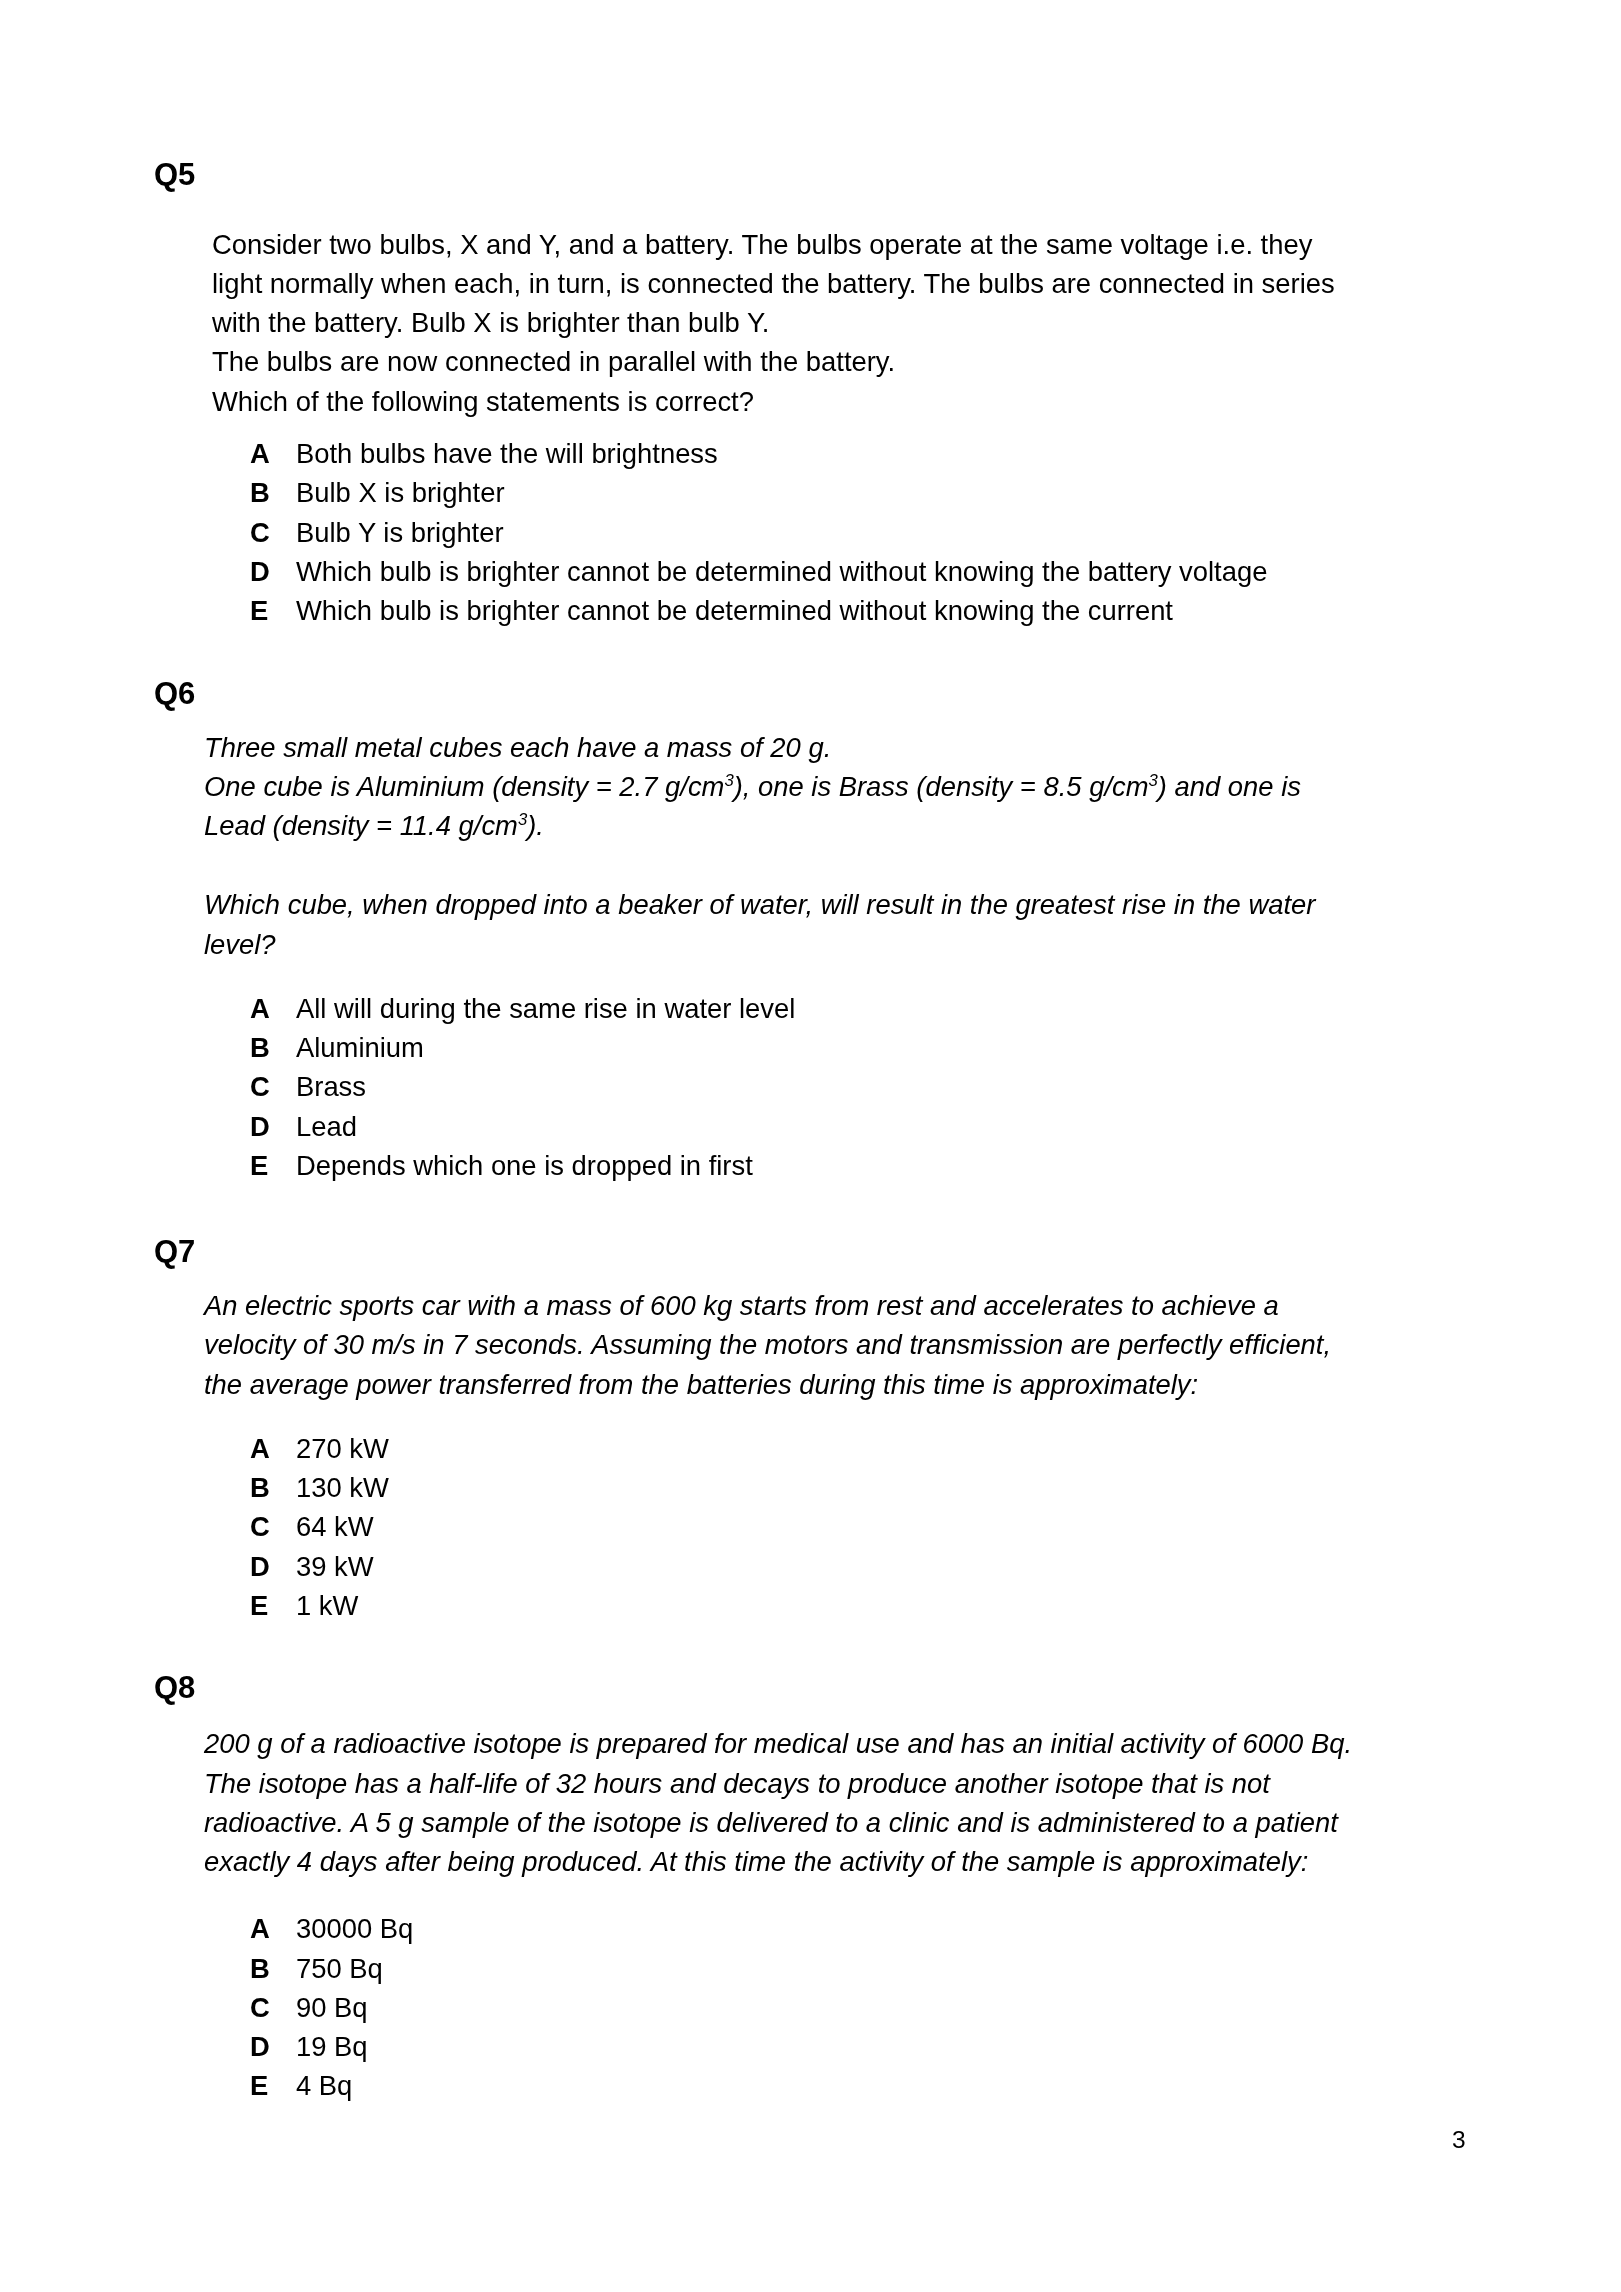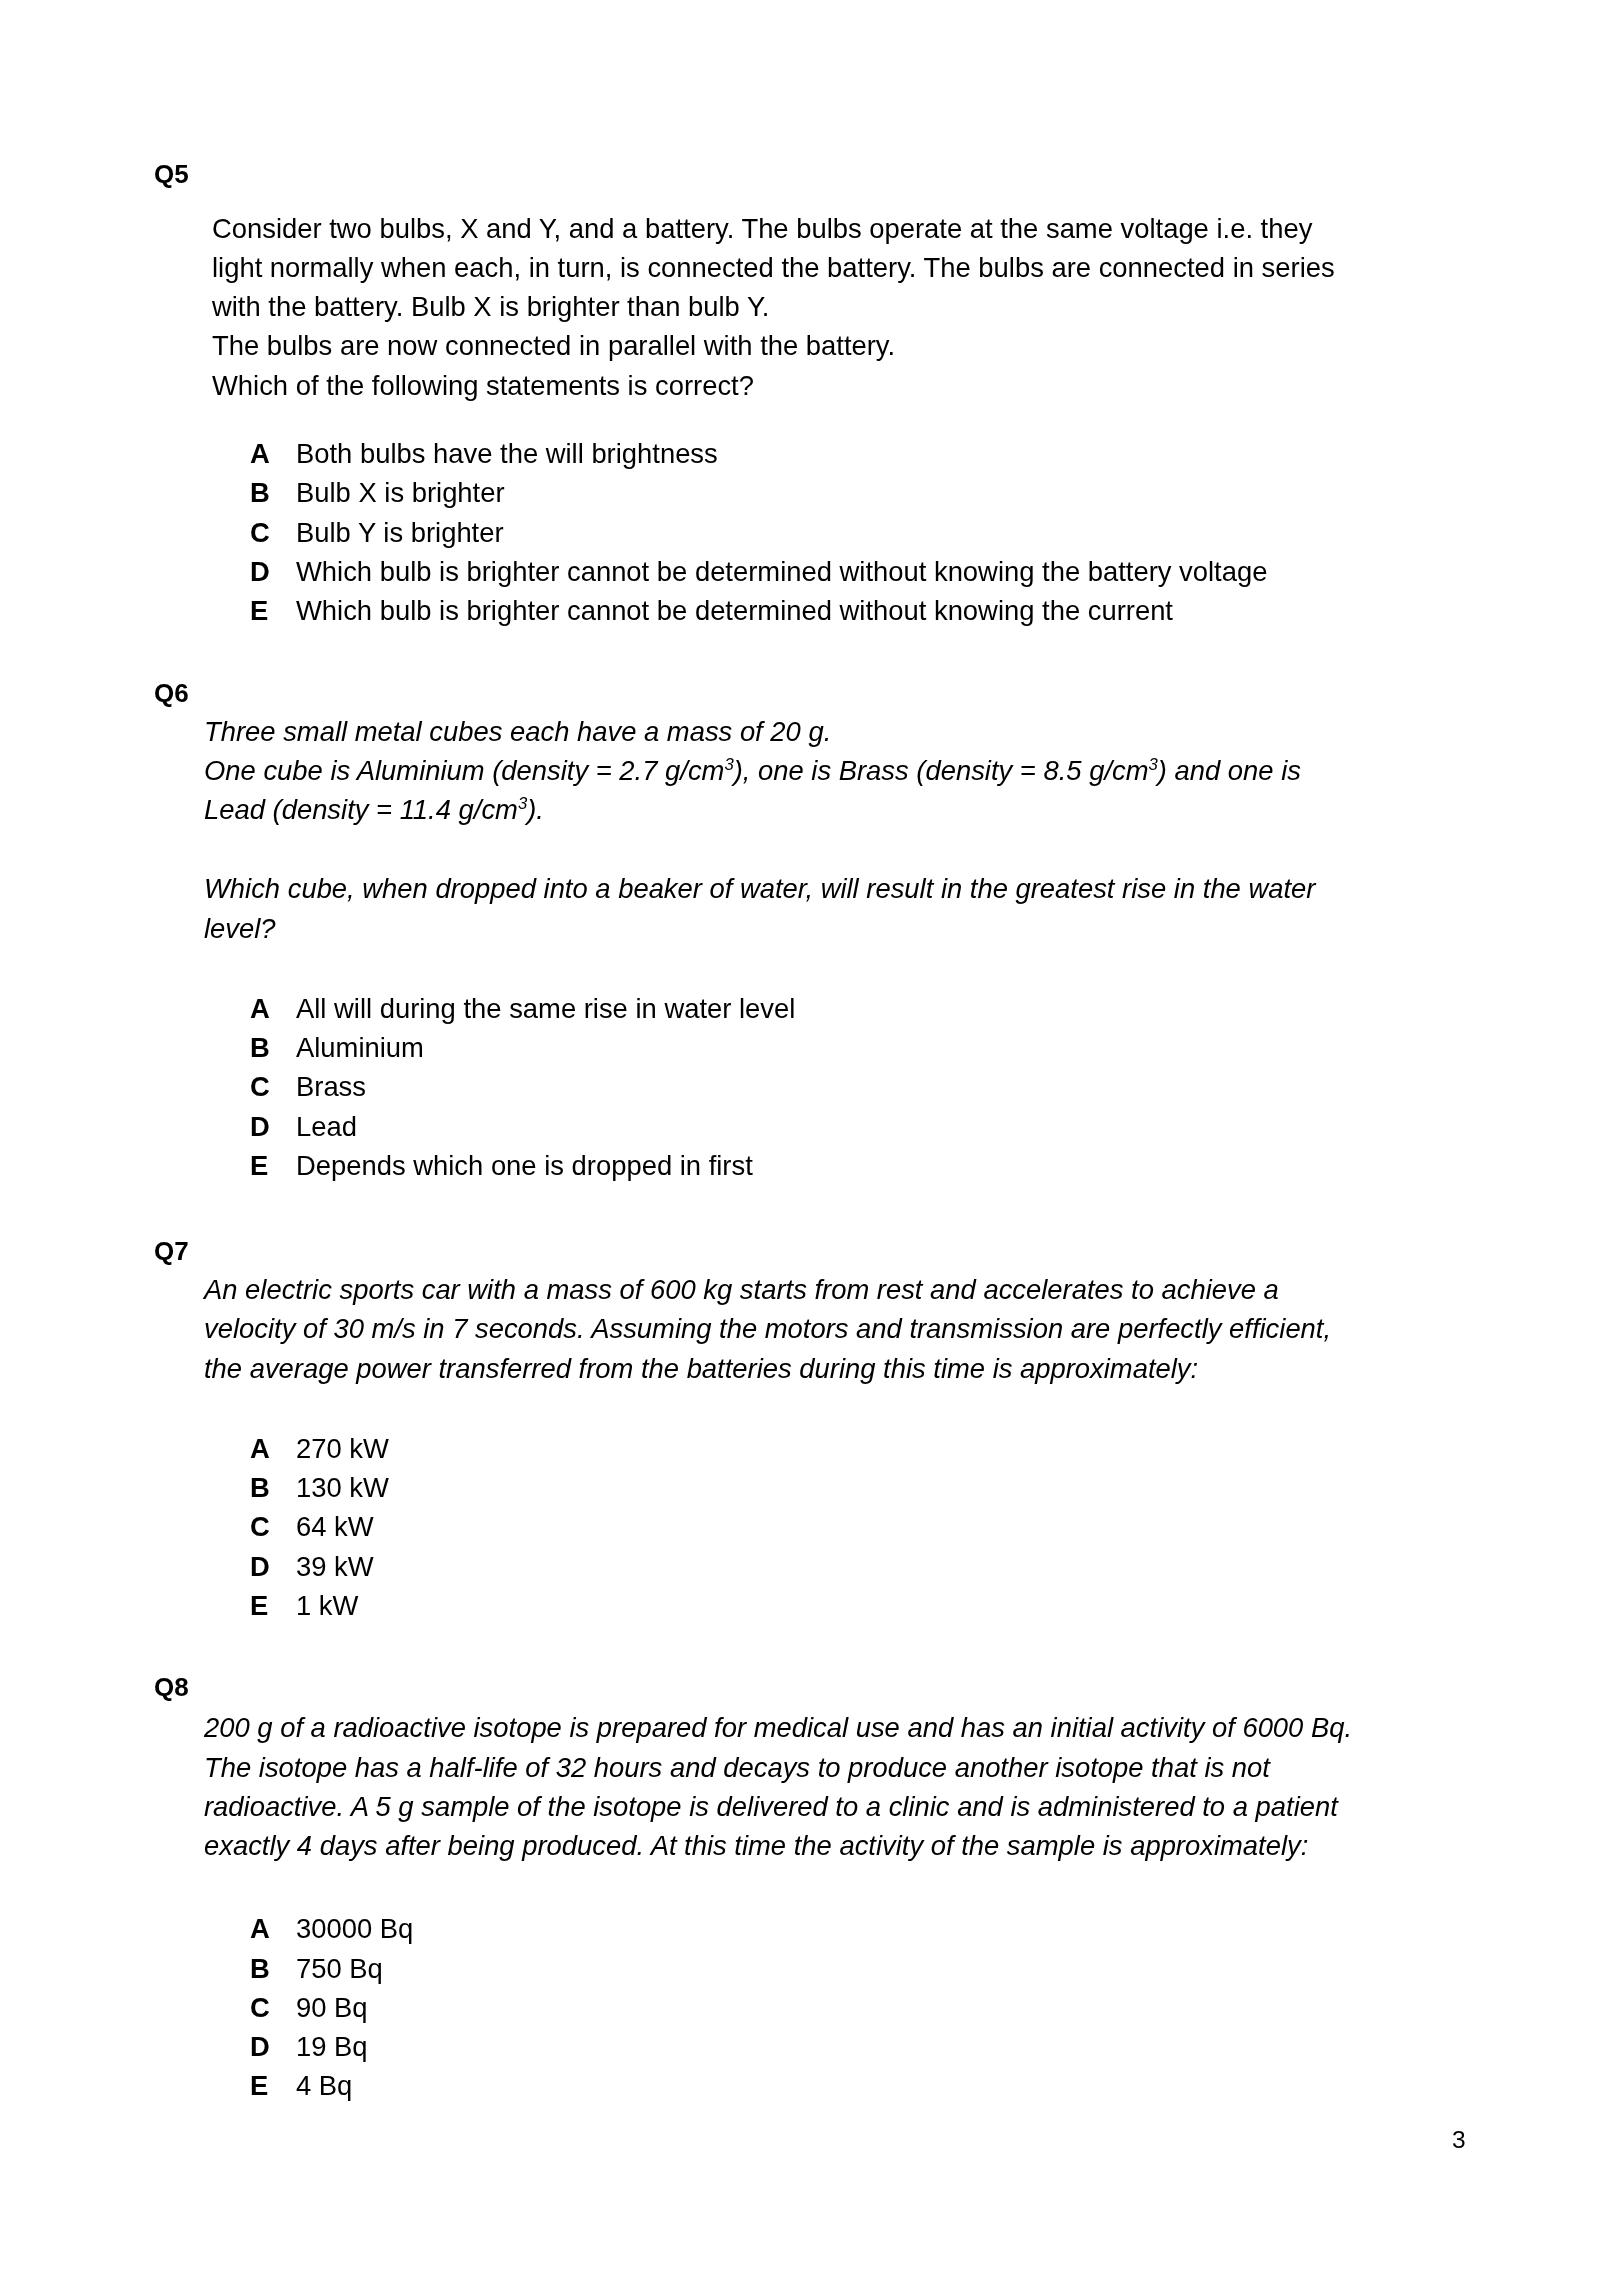--- a/index.html
+++ b/index.html
@@ -1,19 +1,19 @@
 <!DOCTYPE html>
 <html><head>
 <meta charset="utf-8">
 <style>
   html, body { margin: 0; padding: 0; background: #ffffff; }
   body { width: 1621px; height: 2293px; position: relative; overflow: hidden;
          font-family: "Liberation Sans", sans-serif; color: #000000; }
-  .qhead { position: absolute; left: 154px; font-weight: bold; font-size: 26px; line-height: 29px; }
-  .line { position: absolute; font-size: 27.4px; line-height: 39px; white-space: nowrap; }
+  .qhead { position: absolute; left: 154px; font-weight: bold; font-size: 31px; line-height: 29px; }
+  .line { position: absolute; font-size: 27.4px; line-height: 39px; white-space: nowrap; margin-top: 16px; }
   .body5 { left: 212px; }
   .body { left: 204px; font-style: italic; }
   .opt { position: absolute; left: 250px; font-size: 27.4px; line-height: 39px; white-space: nowrap; }
   .opt .letter { display: inline-block; width: 46px; font-weight: bold; }
   sup { font-size: 16.7px; line-height: 0; vertical-align: 9.8px; }
   .pagenum { position: absolute; left: 1452px; top: 2125px; font-size: 24.5px; line-height: 29px; }
 </style>
 </head>
 <body>
 

